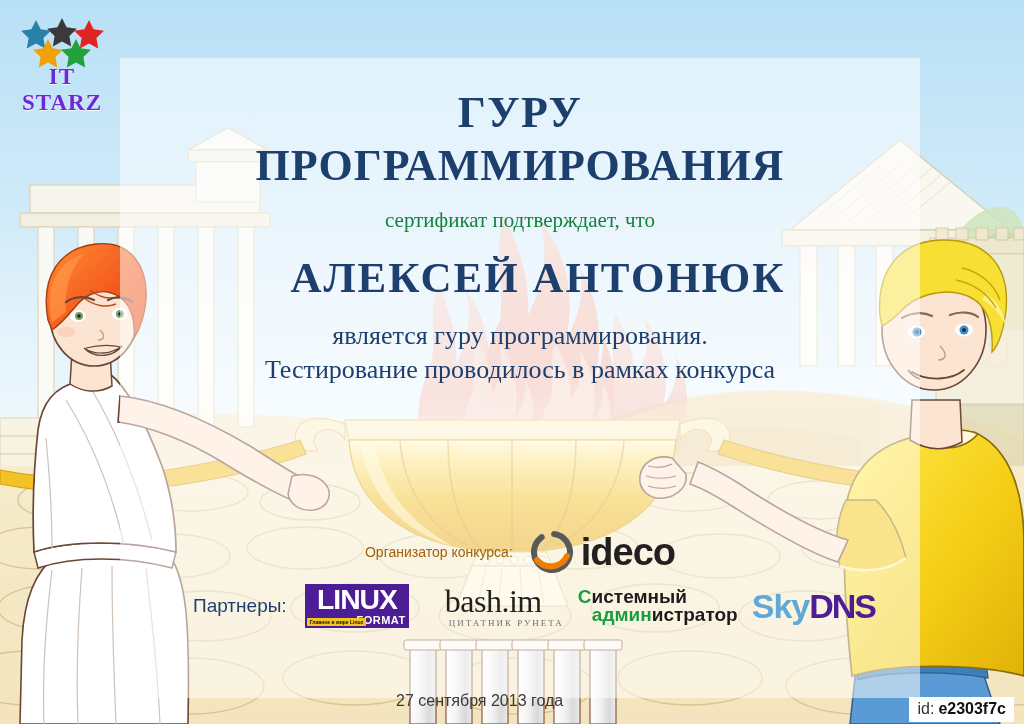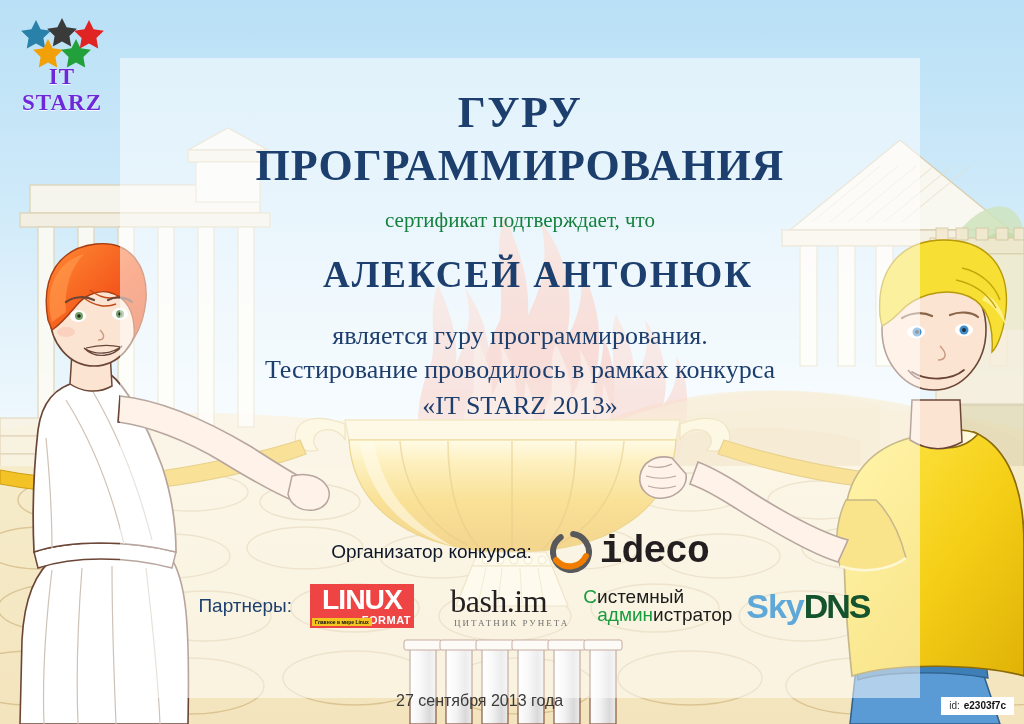--- a/index.html
+++ b/index.html
@@ -58,21 +58,21 @@
     line-height:1;
   }
   .subtitle {
     position:absolute; top:167px; left:0; width:800px; text-align:center;
     font-family:"Liberation Serif", serif;
     font-size:21px; color:#15803d;
   }
   .name {
     position:absolute; top:212px; left:0; width:836px; text-align:center;
     font-family:"Liberation Serif", serif;
-    font-weight:bold; font-size:37px; letter-spacing:2px;
+    font-weight:bold; font-size:43px; letter-spacing:2px;
     color:#1d3f6e;
   }
   .body1 {
     position:absolute; top:278px; left:0; width:800px; text-align:center;
     font-family:"Liberation Serif", serif;
     font-size:26px; color:#1d3f6e; line-height:1.33;
   }
   .body2 {
     position:absolute; top:312px; left:0; width:800px; text-align:center;
     font-family:"Liberation Serif", serif;
@@ -84,42 +84,42 @@
     font-size:26px; color:#1d3f6e; line-height:1.33;
   }
 
   
   .org-row {
     position:absolute; top:490px; left:0; width:800px;
     display:flex; align-items:center; justify-content:center; gap:18px;
   }
   .org-label {
     font-family:"Liberation Sans", sans-serif;
-    font-size:19px; color:#0f172a;
+    font-size:14px; color:#a16207;
   }
   .ideco-logo { display:flex; align-items:center; gap:8px; }
   .ideco-word {
-    font-family:Liberation Mono, monospace;
+    font-family:Liberation Sans, sans-serif;
     font-weight:bold; font-size:38px; letter-spacing:-1px;
     color:#231f20; line-height:1;
   }
 
   
   .partners-row {
     position:absolute; top:543px; left:0; width:800px;
     display:flex; align-items:center; justify-content:center; gap:14px;
   }
   .partners-label {
     font-family:"Liberation Sans", sans-serif;
     font-size:19px; color:#1d3f6e; margin-right:4px;margin-left:28px;
   }
 
   
   .lf {
-    width:104px; height:44px; background:#ef4444; position:relative;
+    width:104px; height:44px; background:#4c1d95; position:relative;
     display:flex; flex-direction:column; justify-content:flex-start;
     overflow:hidden;
   }
   .lf-linux {
     color:#fff; font-family:"Liberation Sans", sans-serif;
     font-weight:bold; font-size:27px; letter-spacing:-1px;
     text-align:center; line-height:1; margin-top:3px;
     transform:scaleX(1.05);
   }
   .lf-format {
@@ -140,48 +140,48 @@
     font-family:"Liberation Serif", serif; font-size:32px;
     color:#231f20; line-height:1; letter-spacing:-0.5px;text-align:right;
   }
   .bash-sub {
     font-family:"Liberation Serif", serif; font-size:9px;
     color:#6f6f6f; letter-spacing:2px; margin-top:1px;margin-left:26px;
   }
 
   
   .sysadm {
-    font-family:"Liberation Sans", sans-serif; font-weight:normal;
+    font-family:"Liberation Sans", sans-serif; font-weight:bold;
     line-height:0.95; font-size:19px;
   }
   .sysadm .l1 { display:block; }
   .sysadm .l2 { display:block; padding-left:14px; }
   .sa-green { color:#199b3e; }
   .sa-black { color:#1c1c1c; }
 
   
   .skydns {
     font-family:"Liberation Sans", sans-serif; font-weight:bold;
     font-size:34px; letter-spacing:-1px; line-height:1;
   }
   .sky-blue { color:#5fa8d8; font-style:normal; }
-  .sky-dark { color:#14532d; letter-spacing:-2px; }
+  .sky-dark { color:#4c1d95; letter-spacing:-2px; }
 
   
   .date {
     position:absolute; left:396px; top:692px;
     font-family:"Liberation Sans", sans-serif;
     font-size:16px; color:#3a3a3a;
   }
 
   
   .idbox {
     position:absolute; right:10px; top:697px;
     background:#ffffff; padding:3px 8px 4px 8px;
-    font-family:"Liberation Sans", sans-serif; font-size:10px;
+    font-family:"Liberation Sans", sans-serif; font-size:16px;
     color:#333; white-space:nowrap;text-align:right;
   }
   .idbox .idval { font-weight:bold; color:#111; margin-left:4px; }
 </style>
 </head>
 <body>
 
 <div id="cert">
 
   <div class="sky"></div>
@@ -510,21 +510,20 @@
   </div>
 
   <div class="content">
 
     <div class="title1">ГУРУ</div>
     <div class="title2">ПРОГРАММИРОВАНИЯ</div>
     <div class="subtitle">сертификат подтверждает, что</div>
     <div class="name">АЛЕКСЕЙ АНТОНЮК</div>
     <div class="body1">является гуру программирования.</div>
     <div class="body2">Тестирование проводилось в рамках конкурса</div>
-    <div class="body3">«IT STARZ 2013»</div>
 
     <div class="org-row">
       <div class="org-label">Организатор конкурса:</div>
       <div class="ideco-logo">
         <svg width="42" height="42" viewBox="0 0 42 42">
           <path d="M21 3 A18 18 0 1 0 39 21 A18 18 0 0 0 33 7.5" fill="none" stroke="#58595b" stroke-width="6" stroke-linecap="round" transform="rotate(-35 21 21)"></path>
           <path d="M6 29 A18 18 0 0 0 36 25" fill="none" stroke="#f07d00" stroke-width="6" stroke-linecap="round"></path>
         </svg>
         <div class="ideco-word">ideco</div>
       </div>

